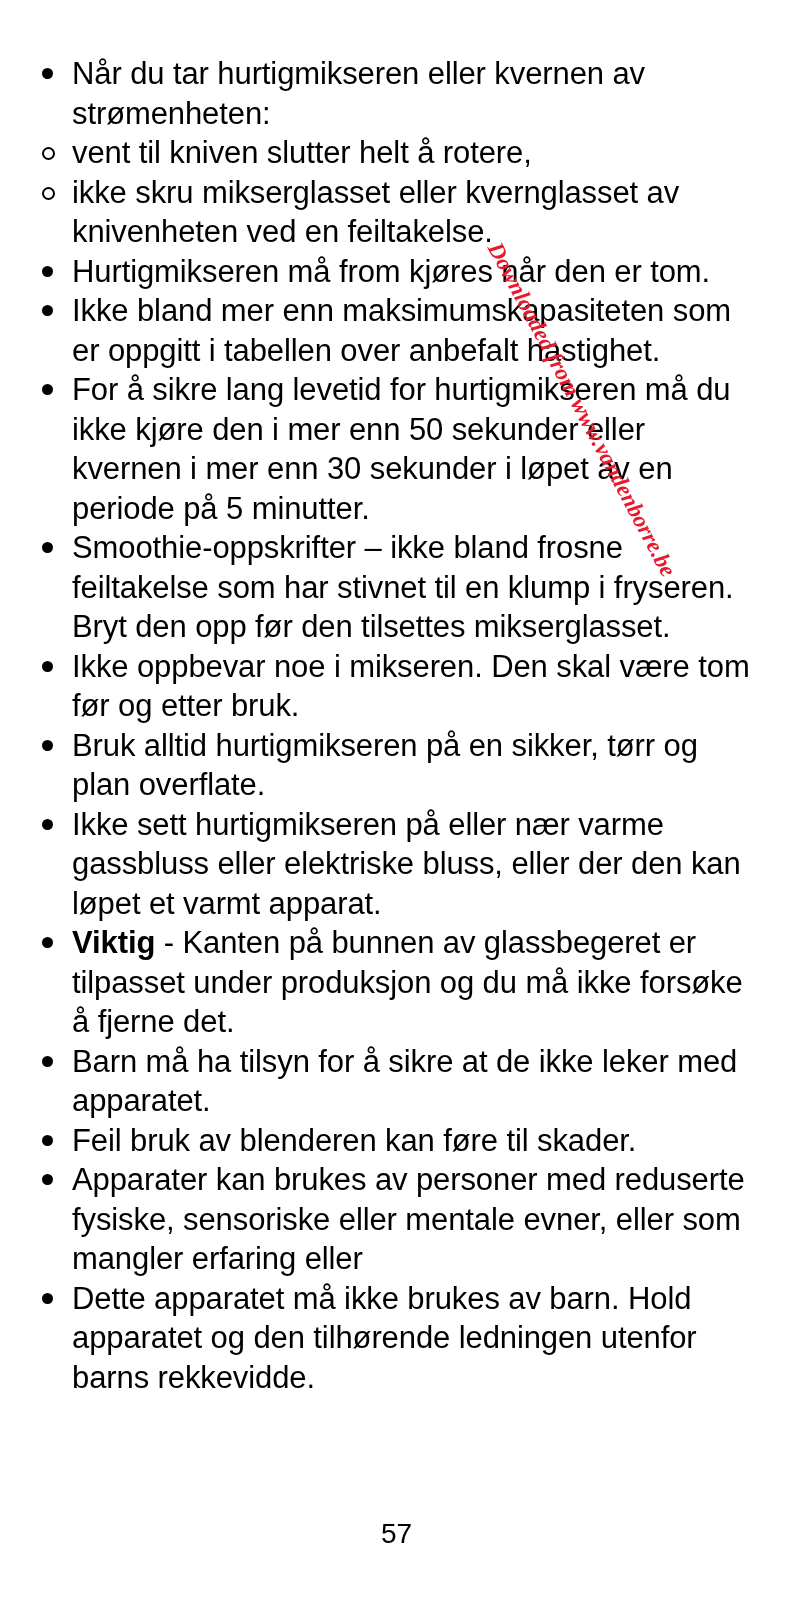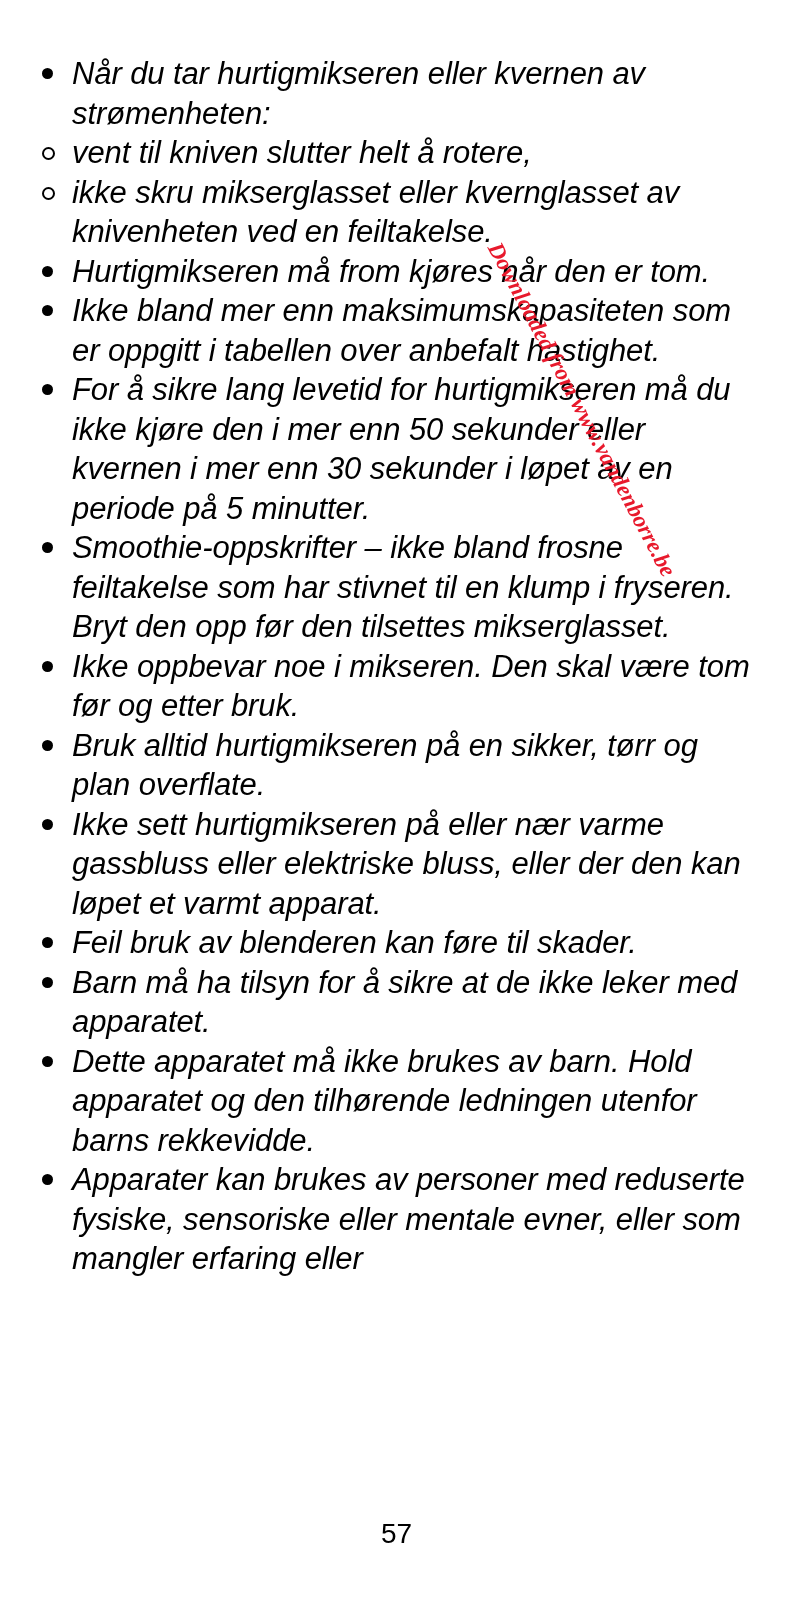--- a/index.html
+++ b/index.html
@@ -32,21 +32,20 @@
     margin: 0;
     padding: 0;
   }
   li.item {
     position: relative;
     padding-left: 40px;
     font-size: 31px;
     line-height: 39.5px;
     letter-spacing: -0.1px;
     margin: 0 0 0 0;
-    font-style: italic;
   }
   li.item .bullet {
     position: absolute;
     left: 10px;
     top: 14px;
     width: 11px;
     height: 11px;
     border-radius: 50%;
   }
   li.item.filled .bullet {
@@ -149,39 +148,43 @@
       <li class="item filled">
         <span class="bullet"></span>
         <span>Bruk alltid hurtigmikseren på en sikker, tørr og plan overflate.</span>
       </li>
 
       <li class="item filled">
         <span class="bullet"></span>
         <span>Ikke sett hurtigmikseren på eller nær varme gassbluss eller elektriske bluss, eller der den kan løpet et varmt apparat.</span>
       </li>
 
-
       <li class="item filled">
         <span class="bullet"></span>
-        <span>Feil bruk av blenderen kan føre til skader.</span>
+        <span class="bold">Viktig</span><span> - Kanten på bunnen av glassbegeret er tilpasset under produksjon og du må ikke forsøke å fjerne det.</span>
       </li>
 
       <li class="item filled">
         <span class="bullet"></span>
         <span>Barn må ha tilsyn for å sikre at de ikke leker med apparatet.</span>
       </li>
 
       <li class="item filled">
         <span class="bullet"></span>
-        <span>Dette apparatet må ikke brukes av barn. Hold apparatet og den tilhørende ledningen utenfor barns rekkevidde.</span>
+        <span>Feil bruk av blenderen kan føre til skader.</span>
       </li>
 
       <li class="item filled">
         <span class="bullet"></span>
         <span>Apparater kan brukes av personer med reduserte fysiske, sensoriske eller mentale evner, eller som mangler erfaring eller</span>
+      </li>
+
+      <li class="item filled">
+        <span class="bullet"></span>
+        <span>Dette apparatet må ikke brukes av barn. Hold apparatet og den tilhørende ledningen utenfor barns rekkevidde.</span>
       </li>
 
     </ul>
   </div>
 
   <div class="watermark">
     <span>Downloaded from www.vandenborre.be</span>
   </div>
 
   <div class="pagenum">57</div>

